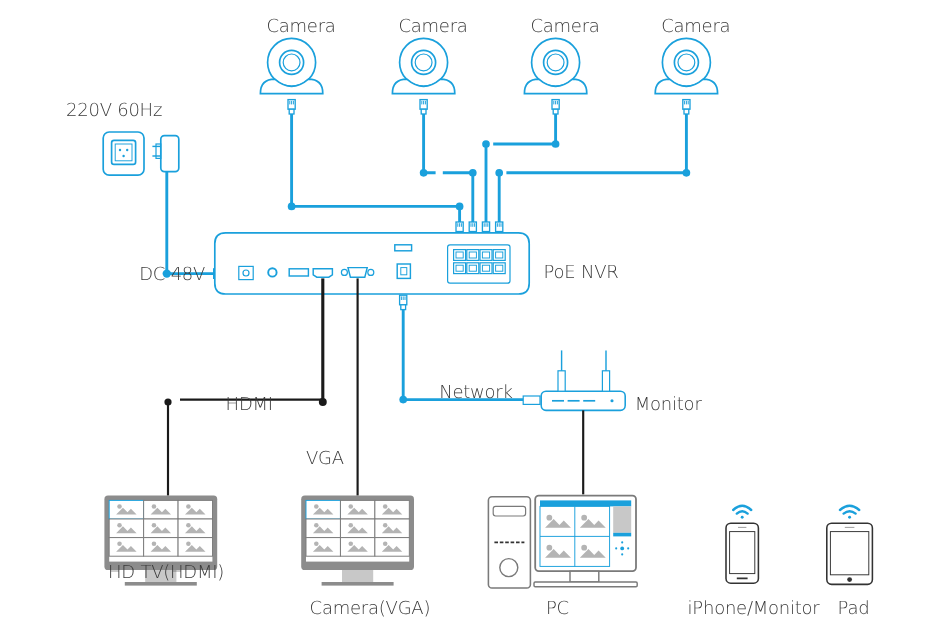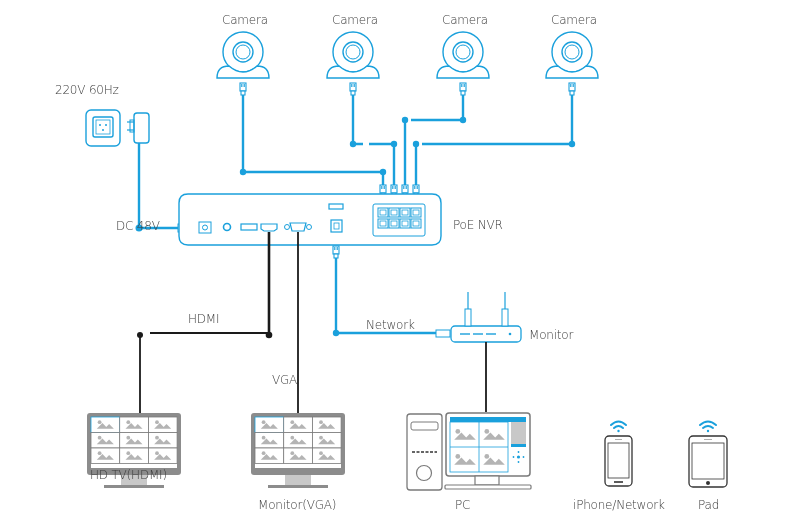--- a/index.html
+++ b/index.html
@@ -1,18 +1,18 @@
 <!DOCTYPE html>
 <html><head>
 <meta charset="utf-8">
 <style>
   html,body{margin:0;padding:0;background:#ffffff;}
   body{width:787px;height:531px;position:relative;overflow:hidden;font-family:"DejaVu Sans","Liberation Sans",sans-serif;}
   #stage{position:absolute;left:0;top:0;width:787px;height:531px;}
-  .lbl{position:absolute;font-family:"DejaVu Sans","Liberation Sans",sans-serif;font-size:12px;color:#3a3a3a;white-space:nowrap;font-weight:300;letter-spacing:-0.2px;}
+  .lbl{position:absolute;font-family:"DejaVu Sans","Liberation Sans",sans-serif;font-size:15px;color:#3a3a3a;white-space:nowrap;font-weight:300;letter-spacing:-0.2px;}
 </style>
 </head>
 <body>
 
 <div id="stage">
 <svg width="787" height="531" viewBox="0 0 787 531" xmlns="http://www.w3.org/2000/svg" style="position:absolute;left:0;top:0">
   <defs>
     <g id="cam">
       <circle cx="0" cy="0" r="20" fill="#fff" stroke="#1aa0dc" stroke-width="1.4"></circle>
       <circle cx="0" cy="0" r="10" fill="#fff" stroke="#1aa0dc" stroke-width="1.4"></circle>
@@ -306,22 +306,22 @@
   </g>
 </svg>
 
 <div class="lbl" style="left:222px;top:13px">Camera</div>
 <div class="lbl" style="left:332px;top:13px">Camera</div>
 <div class="lbl" style="left:442px;top:13px">Camera</div>
 <div class="lbl" style="left:551px;top:13px">Camera</div>
 <div class="lbl" style="left:55px;top:83px">220V 60Hz</div>
 <div class="lbl" style="left:116px;top:219px">DC 48V</div>
 <div class="lbl" style="left:453px;top:218px">PoE NVR</div>
-<div class="lbl" style="left:188px;top:312px">HDMI</div>
-<div class="lbl" style="left:272px;top:373px">VGA</div>
+<div class="lbl" style="left:188px;top:328px">HDMI</div>
+<div class="lbl" style="left:255px;top:373px">VGA</div>
 <div class="lbl" style="left:366px;top:318px">Network</div>
 <div class="lbl" style="left:529px;top:328px">Monitor</div>
 <div class="lbl" style="left:90px;top:468px">HD TV(HDMI)</div>
-<div class="lbl" style="left:258px;top:498px">Monitor(VGA)</div>
+<div class="lbl" style="left:258px;top:498px">Camera(VGA)</div>
 <div class="lbl" style="left:455px;top:498px">PC</div>
-<div class="lbl" style="left:573px;top:498px">iPhone/Network</div>
+<div class="lbl" style="left:573px;top:498px">iPhone/Monitor</div>
 <div class="lbl" style="left:698px;top:498px">Pad</div>
 </div>
 
 </body></html>

